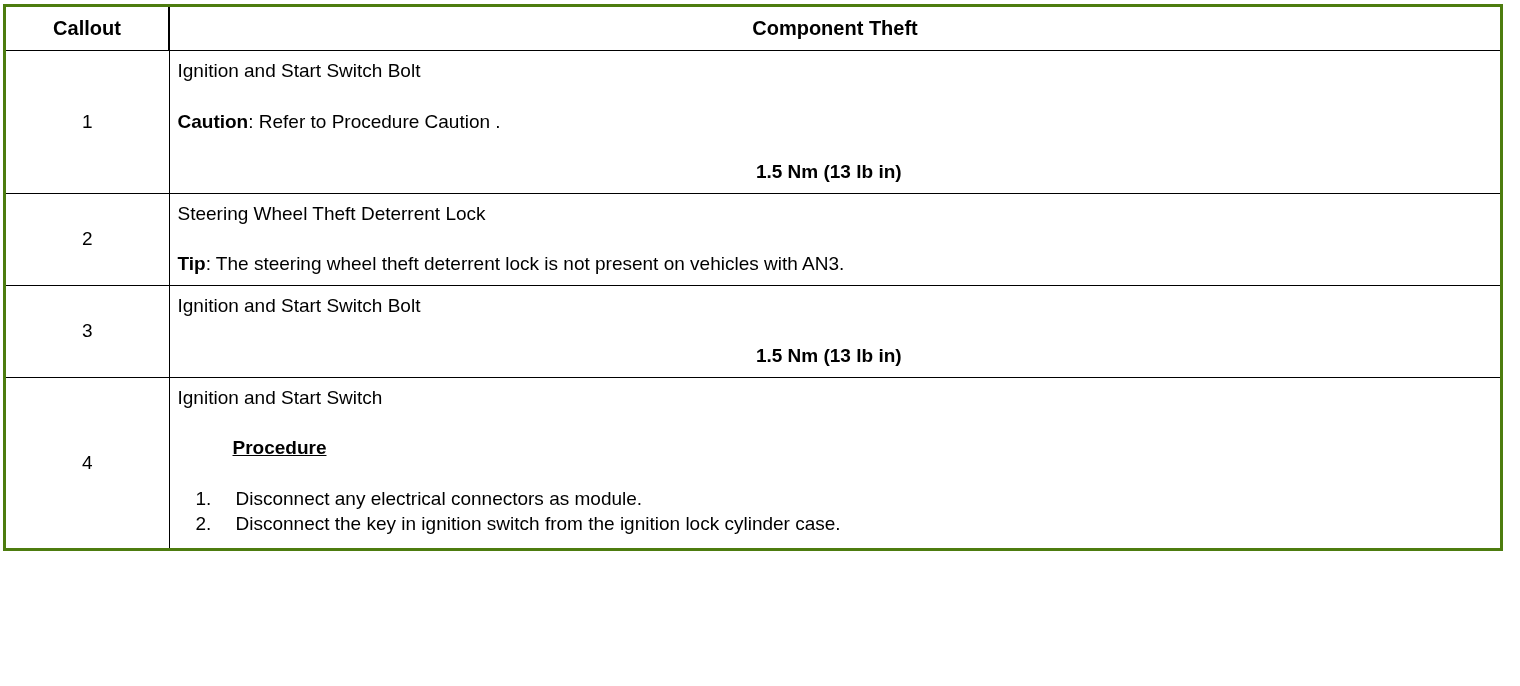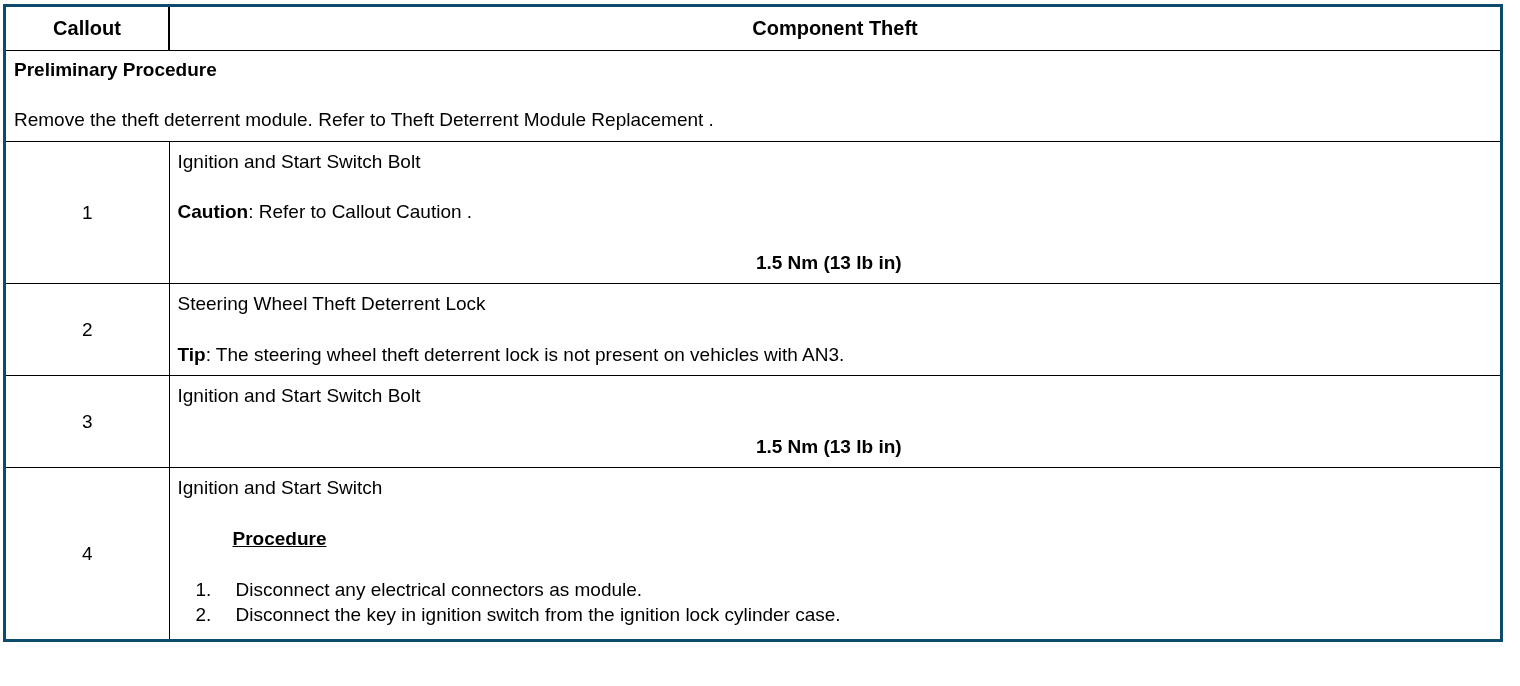--- a/index.html
+++ b/index.html
@@ -33,21 +33,21 @@
     table-layout: fixed;
     background: #ffffff;
   }
   .component-table,
   .component-table > tbody > tr > td,
   .component-table > tbody > tr > th {
     border: 1px solid #000000;
   }
   
   .component-table {
-    border: 3px solid #0c4a6e;
+    border: 3px solid #4d7c0f;
   }
 
   .col-callout { width: 150px; }
   .col-name    { width: auto; }
 
   
   .hdr-cell {
     text-align: center;
     vertical-align: middle;
     font-weight: bold;
@@ -139,32 +139,26 @@
 <div class="page">
 
   <table class="component-table">
     <tbody>
 
       <tr>
         <td class="hdr-cell callout-hdr col-callout">Callout</td>
         <td class="hdr-cell col-name">Component Theft</td>
       </tr>
 
-      <tr>
-        <td class="prelim-cell" colspan="2">
-          <div class="prelim-title">Preliminary Procedure</div>
-          <div class="prelim-body">Remove the theft deterrent module. Refer to Theft Deterrent Module Replacement .</div>
-        </td>
-      </tr>
 
       <tr>
         <td class="callout-cell col-callout">1</td>
         <td class="name-cell col-name">
           <p class="line">Ignition and Start Switch Bolt</p>
-          <p class="line"><span class="lead">Caution</span><span>: Refer to Callout Caution .</span></p>
+          <p class="line"><span class="lead">Caution</span><span>: Refer to Procedure Caution .</span></p>
           <p class="line bold">1.5 Nm (13 lb in)</p>
         </td>
       </tr>
 
       <tr>
         <td class="callout-cell col-callout">2</td>
         <td class="name-cell col-name">
           <p class="line">Steering Wheel Theft Deterrent Lock</p>
           <p class="line"><span class="lead">Tip</span><span>: The steering wheel theft deterrent lock is not present on vehicles with AN3.</span></p>
         </td>

